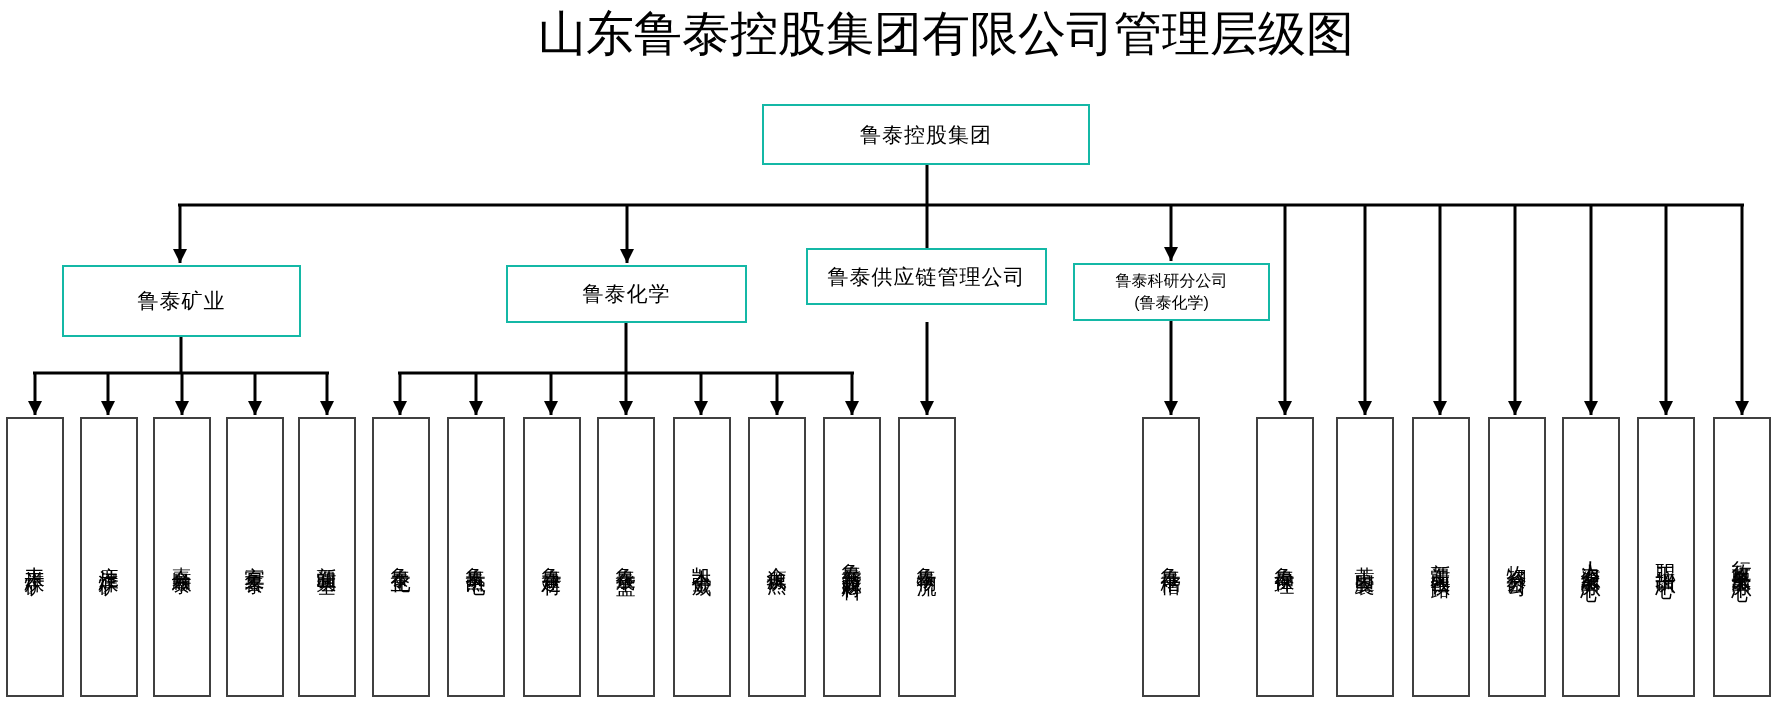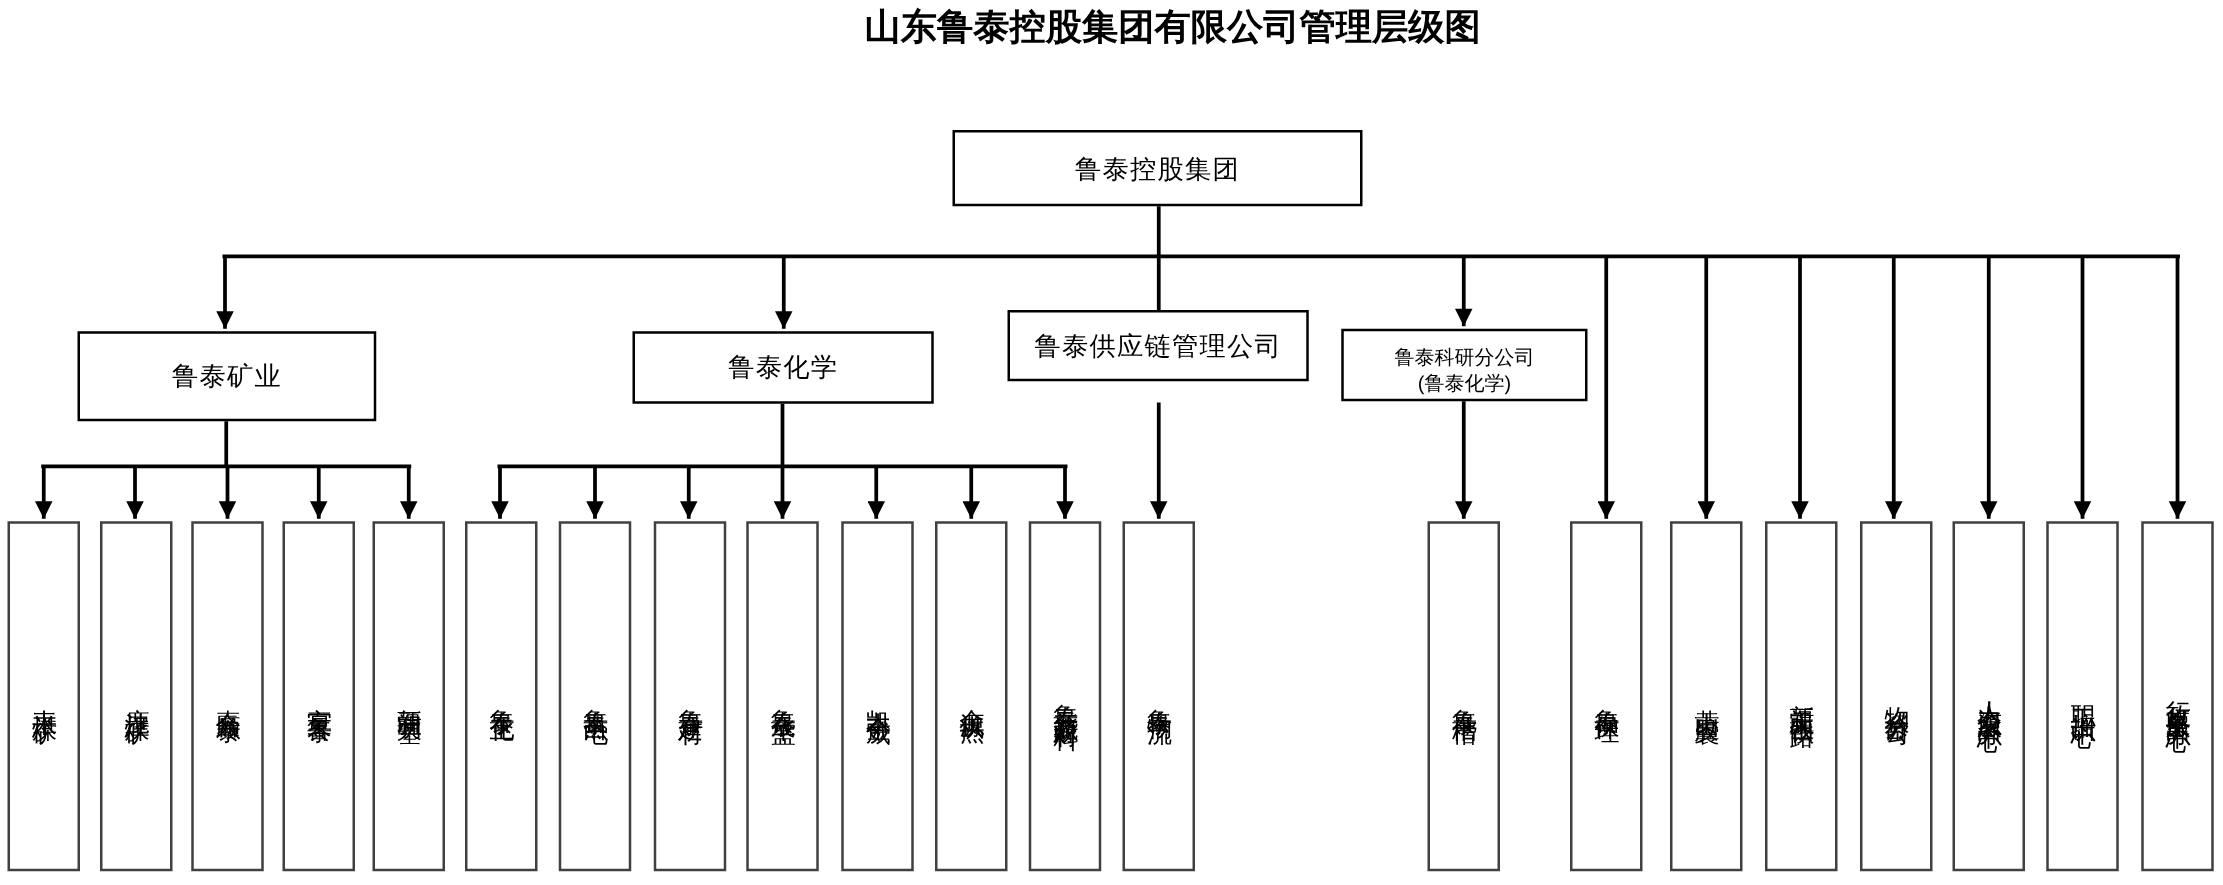--- a/index.html
+++ b/index.html
@@ -17,29 +17,29 @@
     left: 0; top: 0;
     pointer-events: none;
   }
   .title {
     position: absolute;
     top: 6px;
     left: 538px;
     width: 800px;
     text-align: center;
     font-family: "Liberation Serif", "DejaVu Serif", serif;
-    font-weight: bold;
-    font-size: 29px;
+    font-weight: normal;
+    font-size: 48px;
     line-height: 1.15;
     white-space: nowrap;
   }
   .hbox {
     position: absolute;
     box-sizing: border-box;
-    border: 2px solid #000000;
+    border: 2px solid #14b8a6;
     background: #ffffff;
     display: flex;
     align-items: center;
     justify-content: center;
     font-size: 21px;
     letter-spacing: 1px;
     text-align: center;
   }
   .hbox.research {
     flex-direction: column;
@@ -133,21 +133,21 @@
     </g>
   </svg>
 
   <div class="title">山东鲁泰控股集团有限公司管理层级图</div>
 
   <div class="hbox" style="left:762px;top:104px;width:328px;height:61px;">鲁泰控股集团</div>
 
   <div class="hbox" style="left:62px;top:265px;width:239px;height:72px;">鲁泰矿业</div>
   <div class="hbox" style="left:506px;top:265px;width:241px;height:58px;">鲁泰化学</div>
   <div class="hbox" style="left:806px;top:248px;width:241px;height:57px;">鲁泰供应链管理公司</div>
-  <div class="hbox research" style="left:1073px;top:263px;width:197px;height:58px;justify-content:flex-end;">
+  <div class="hbox research" style="left:1073px;top:263px;width:197px;height:58px;">
     <span>鲁泰科研分公司</span>
     <span>(鲁泰化学)</span>
   </div>
 
   <div class="vbox" style="left:6px;">
       <span>太平煤矿</span>
     </div>
   <div class="vbox" style="left:80px;">
       <span>鹿洼煤矿</span>
     </div>

